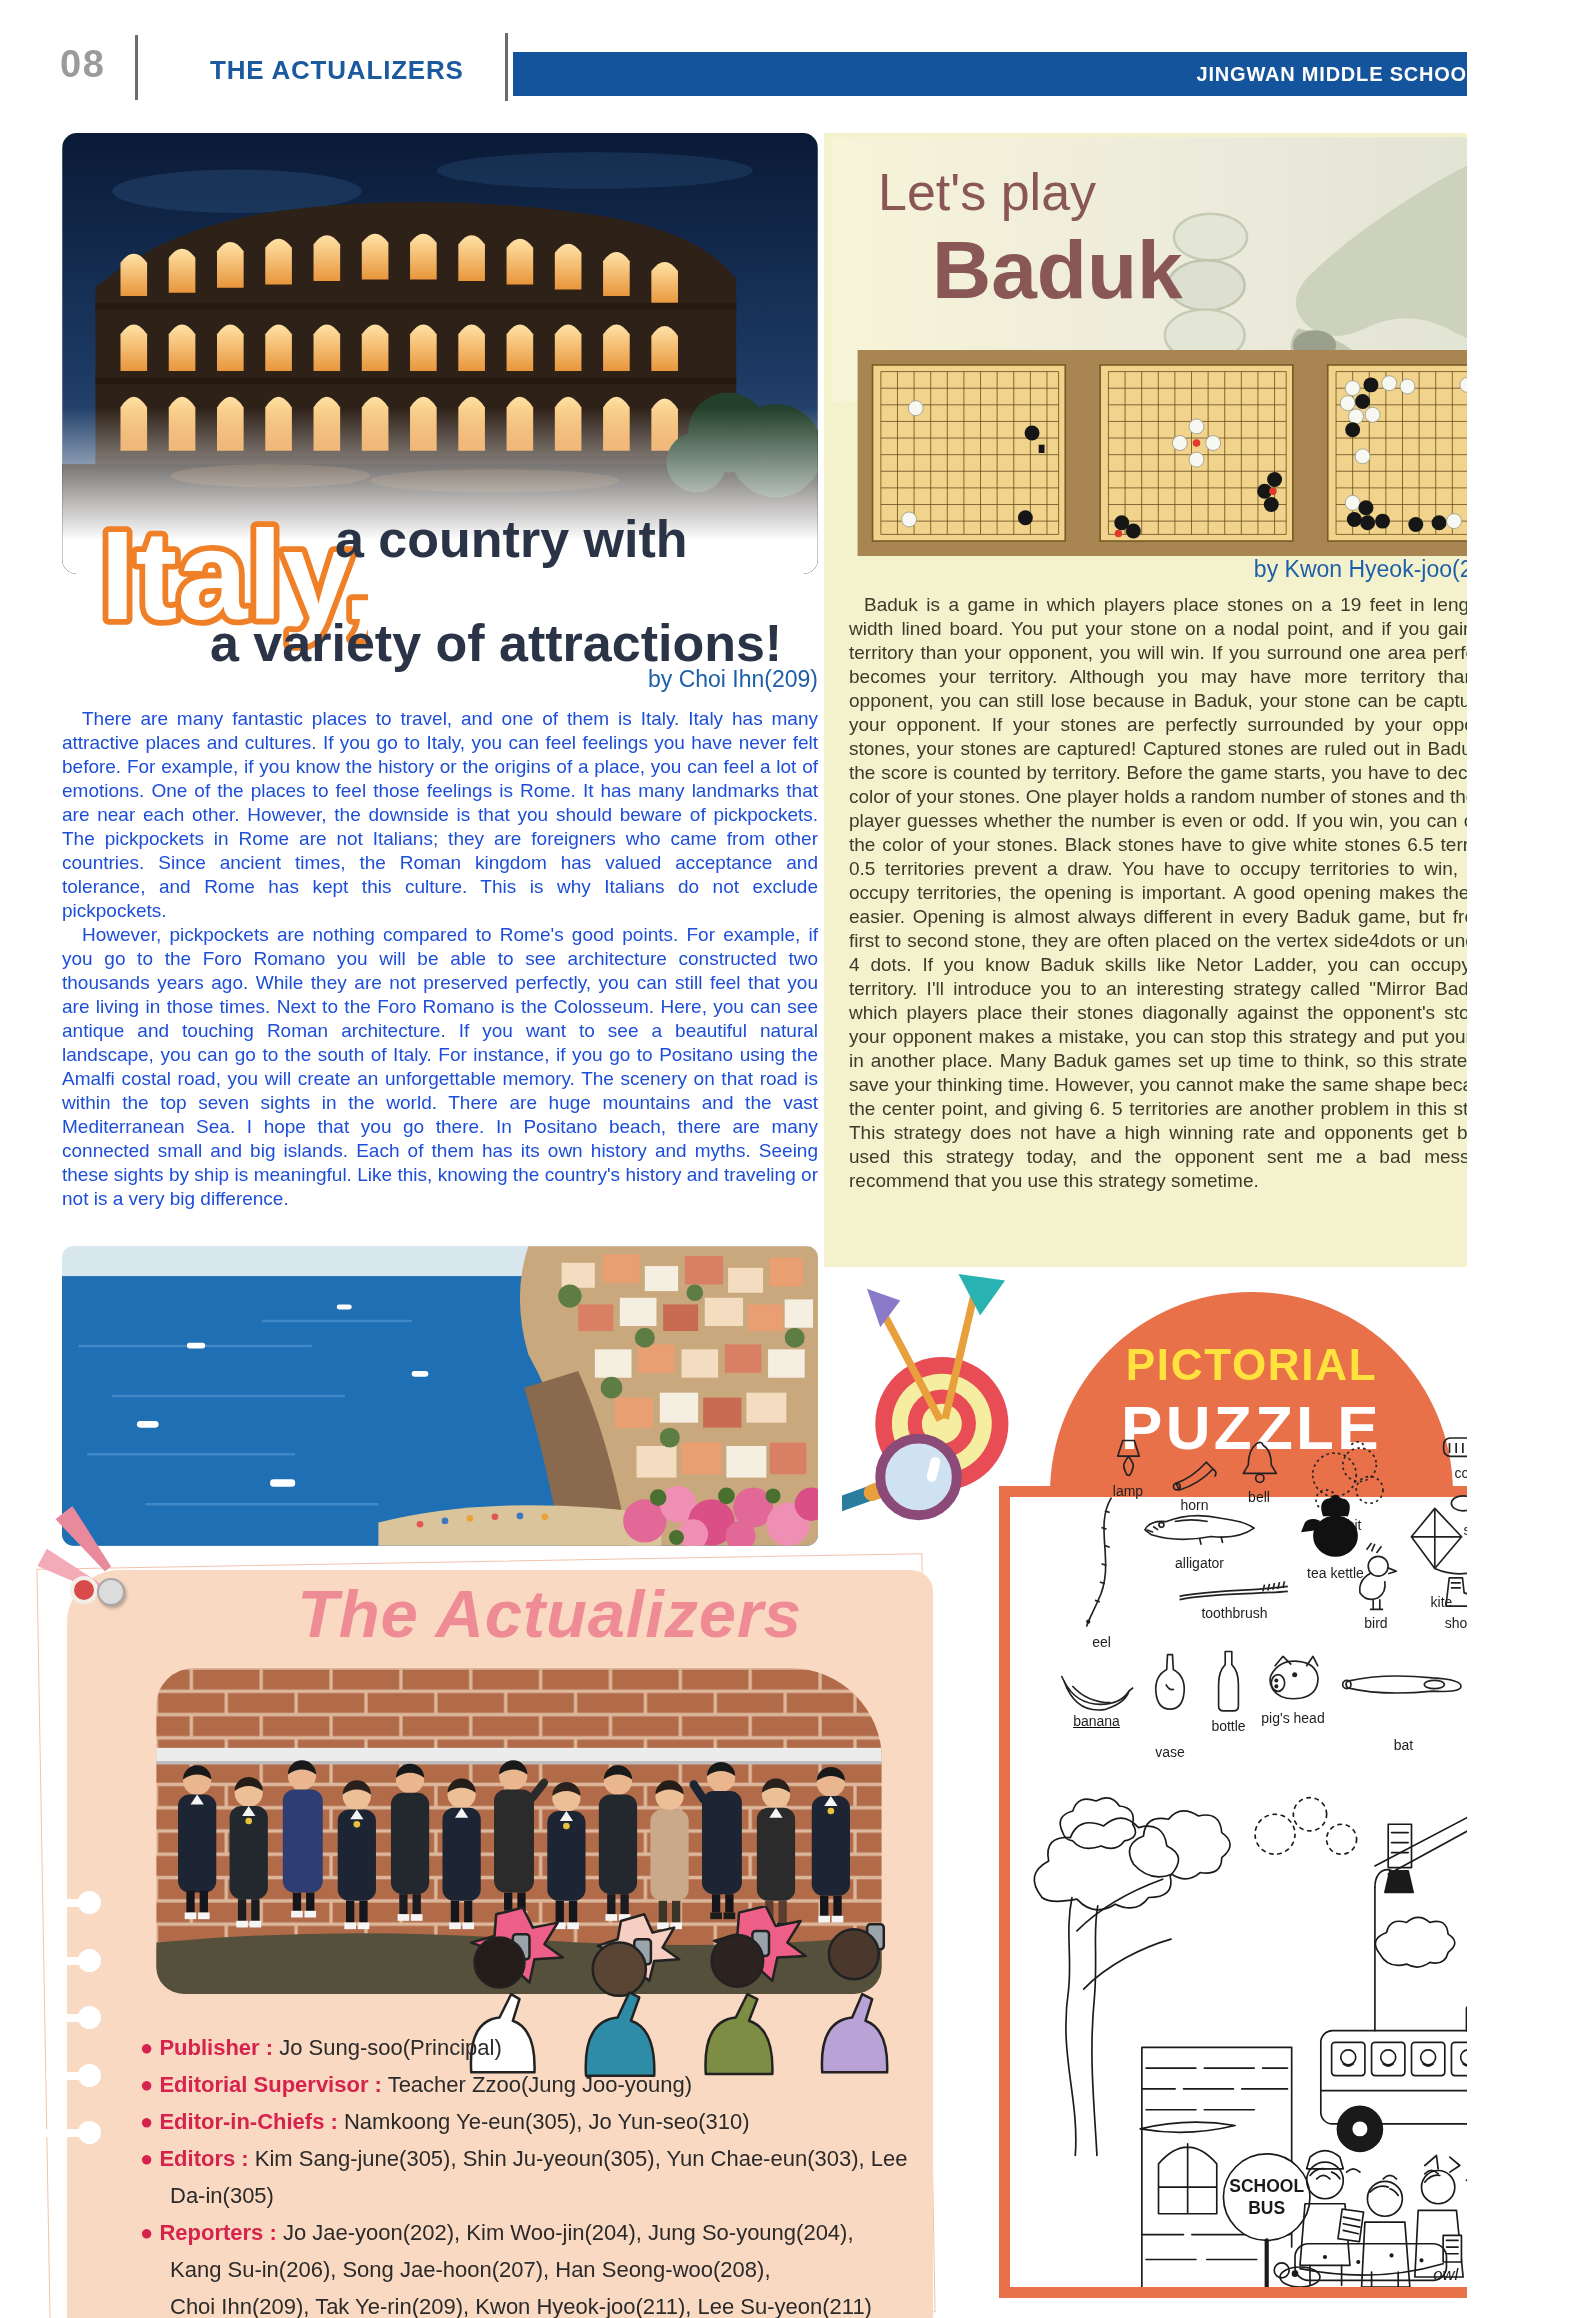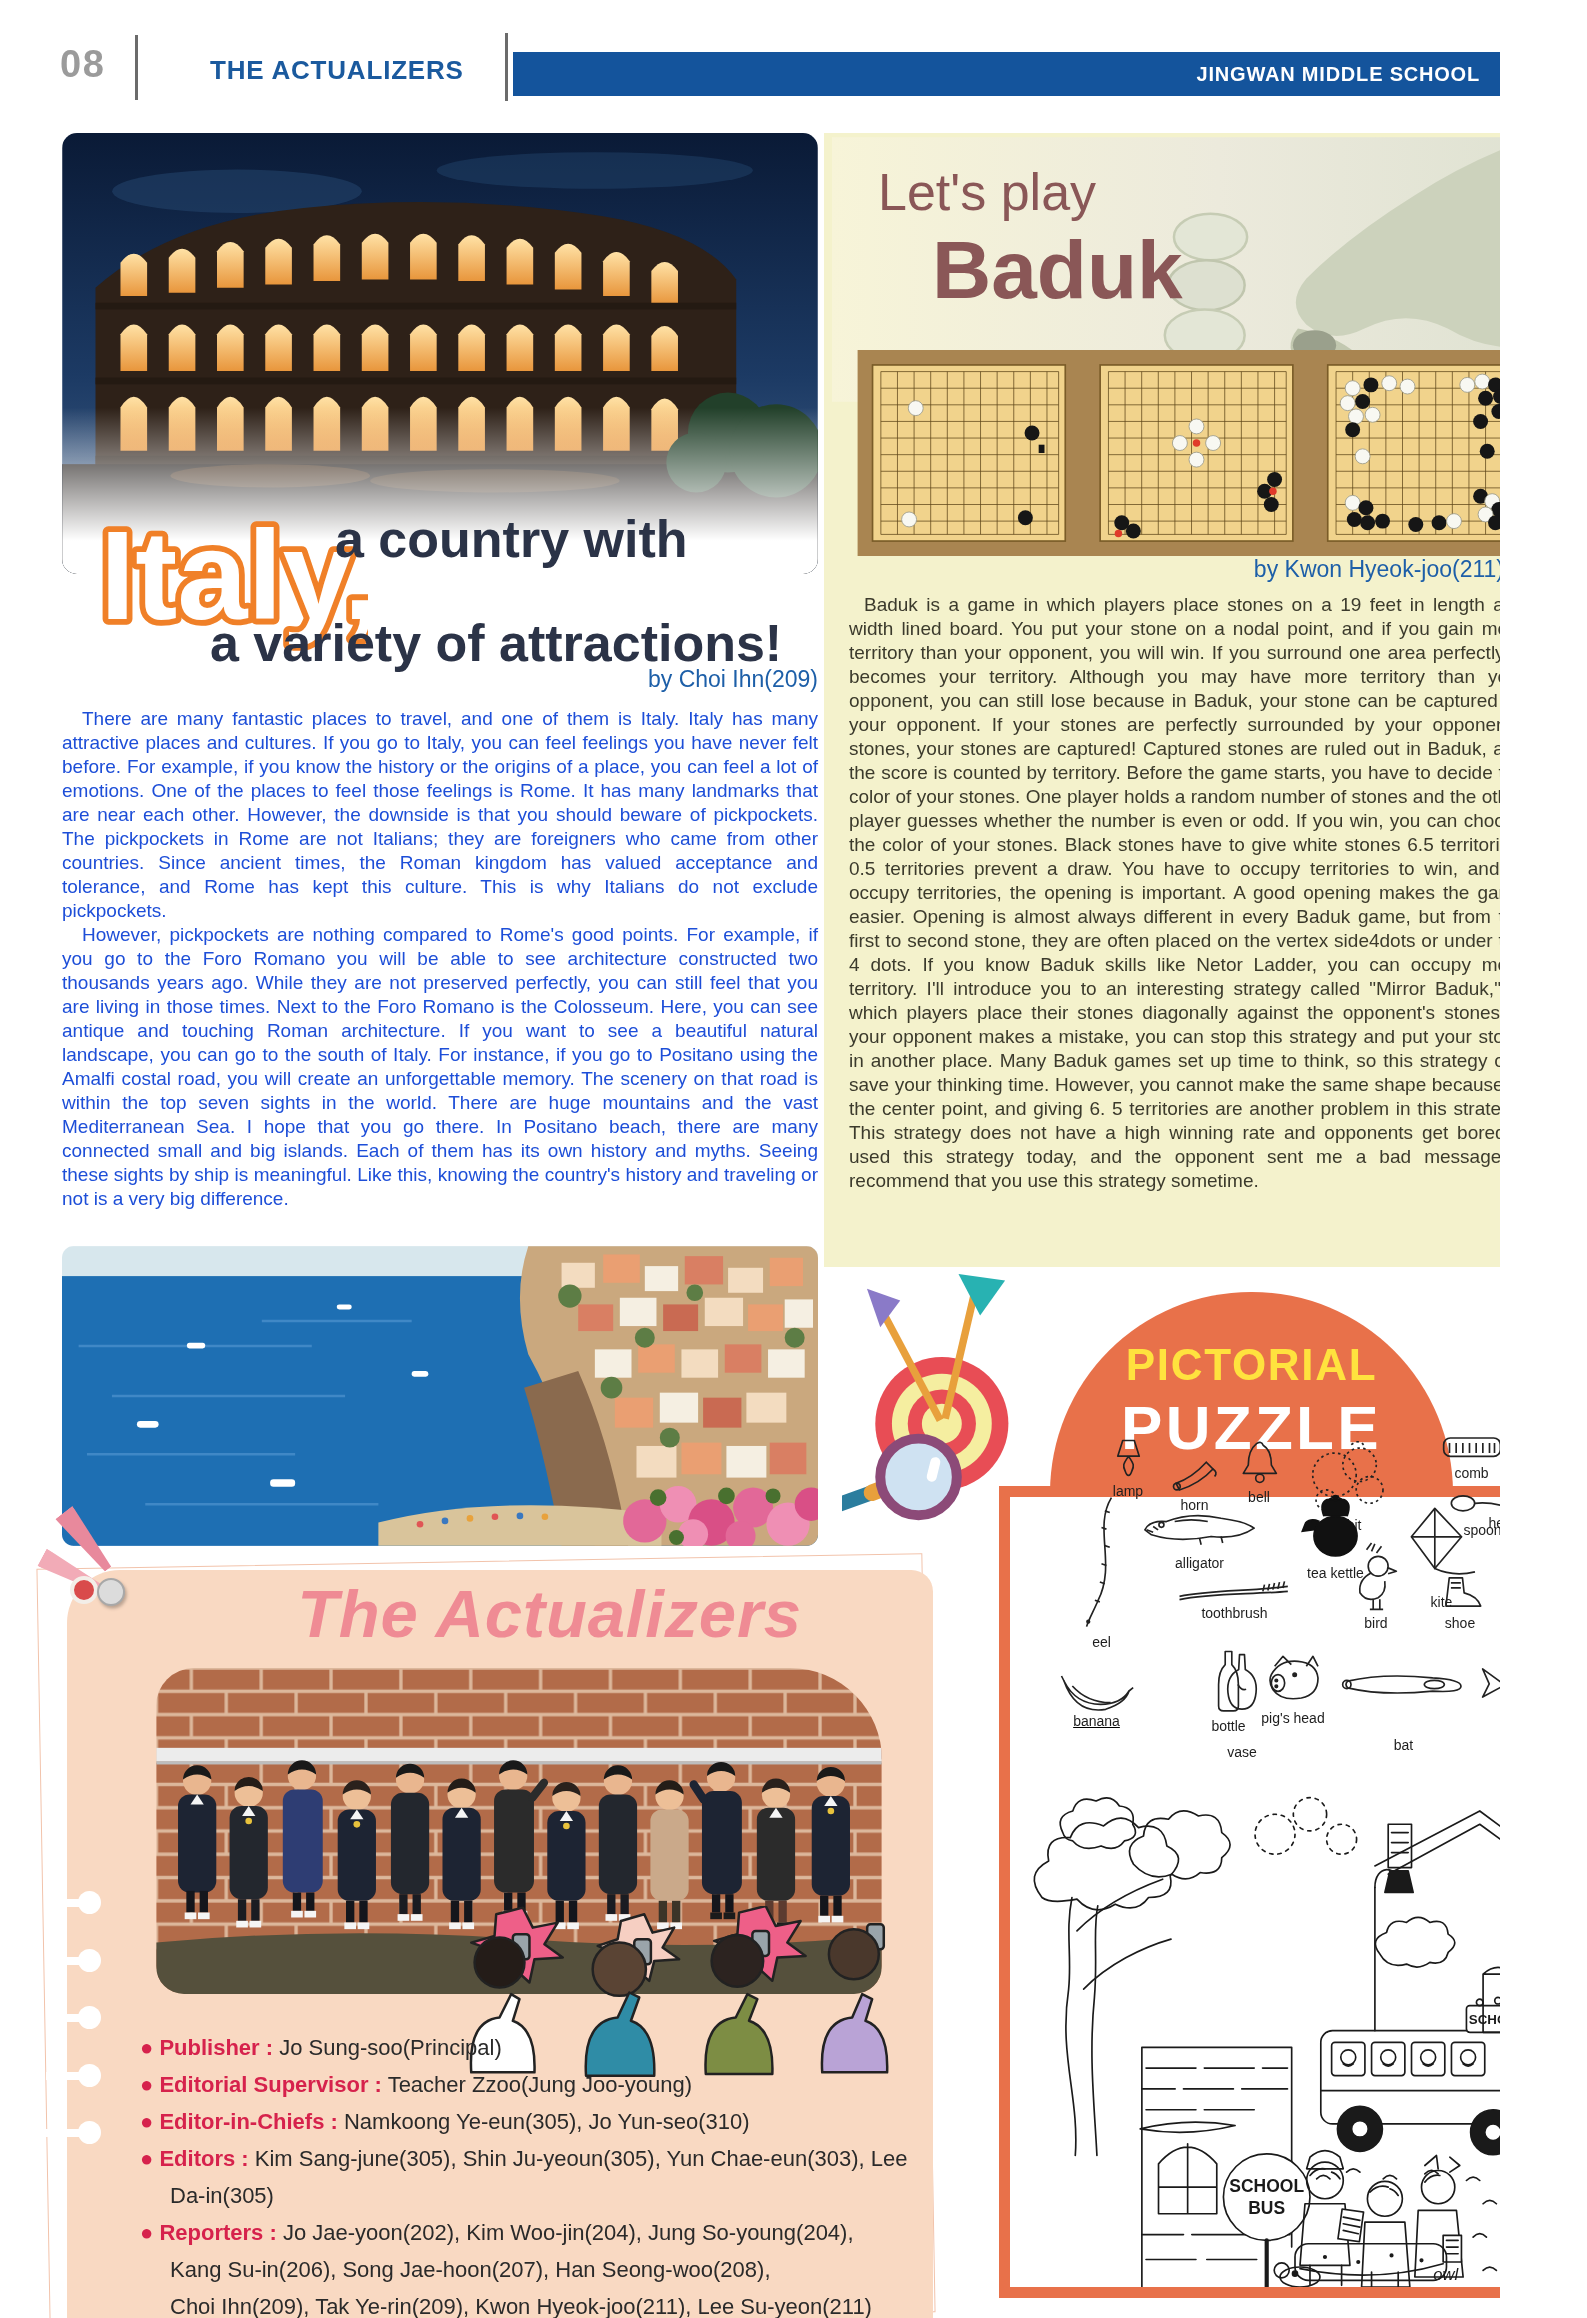--- a/index.html
+++ b/index.html
@@ -1,17 +1,17 @@
 <!DOCTYPE html>
 <html style="font-size:13.3px"><head>
 <meta charset="utf-8">
 <style>
   html,body{margin:0;padding:0;background:#ffffff;}
   body{font-family:"Liberation Sans", sans-serif;}
-  #page{position:relative;width:1467px;height:2319px;background:#fff;overflow:hidden;padding-left:33px;}
+  #page{position:relative;width:1467px;height:2319px;background:#fff;overflow:hidden;}
   .abs{position:absolute;}
   
   .page-num{left:60px;top:43px;font-size:38px;font-weight:800;color:#9b9b9b;letter-spacing:1.7px;}
   .hdr-div1{left:135px;top:35px;width:2.5px;height:65px;background:#6b6b6b;}
   .masthead{left:210px;top:55px;font-size:26px;font-weight:700;color:#1b5a9e;letter-spacing:0.8px;}
   .hdr-div2{left:505px;top:33px;width:2.5px;height:68px;background:#6b6b6b;}
   .hdr-bar{left:513px;top:52px;width:1074px;height:44px;background:#14549c;display:flex;align-items:center;justify-content:flex-end;}
   .hdr-school{color:#fff;font-size:20px;font-weight:600;letter-spacing:0.8px;padding-right:107px;}
   
   .colosseum{left:62px;top:133px;width:756px;height:441px;border-radius:15px;overflow:hidden;}
@@ -540,21 +540,21 @@
   <div class="pz-item" style="left:1055px;top:1666px;width:83px;text-decoration:underline;">
     <svg width="75" height="45" viewBox="0 0 90 54">
         <g fill="none" stroke="#222" stroke-width="2" stroke-linejoin="round">
           <path d="M6,18 Q20,46 50,46 Q74,46 84,30 Q80,44 56,52 Q20,58 6,18 Z"></path>
           <path d="M6,18 l-3,-6 M84,30 l5,-4"></path>
           <path d="M16,24 Q34,44 62,44"></path>
         </g>
       </svg>
     <span class="pz-label">banana</span>
   </div>
-  <div class="pz-item" style="left:1216px;top:1651px;width:52px;gap:28px;">
+  <div class="pz-item" style="left:1144px;top:1651px;width:52px;gap:28px;">
     <svg width="38" height="65" viewBox="0 0 46 78">
         <g fill="none" stroke="#222" stroke-width="2" stroke-linejoin="round">
           <path d="M20,4 h6 L27,22 Q42,30 40,50 Q38,70 23,70 Q8,70 6,50 Q4,30 19,22 Z"></path>
           <path d="M18,40 q4,8 10,6"></path>
         </g>
       </svg>
     <span class="pz-label">vase</span>
   </div>
   <div class="pz-item" style="left:1205px;top:1648px;width:47px;">
     <svg width="33" height="68" viewBox="0 0 40 82">

